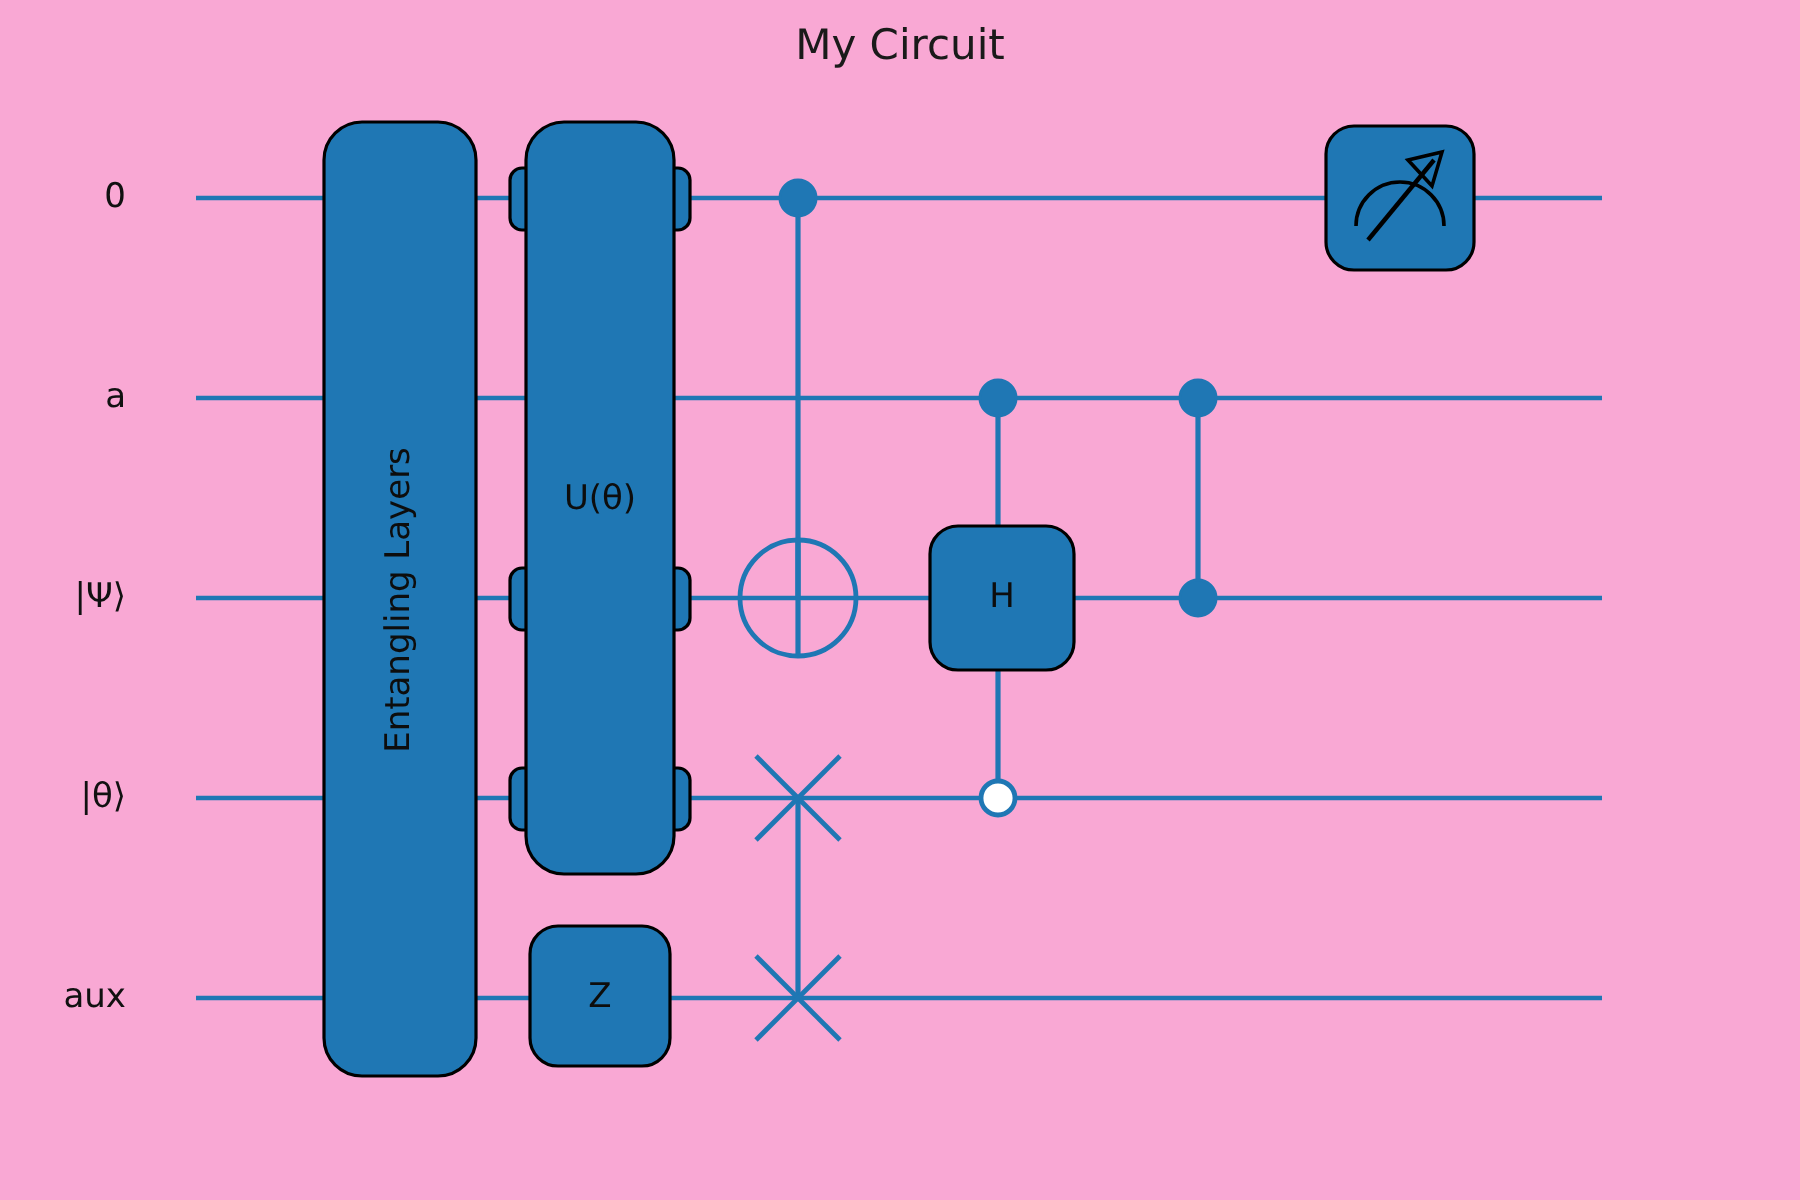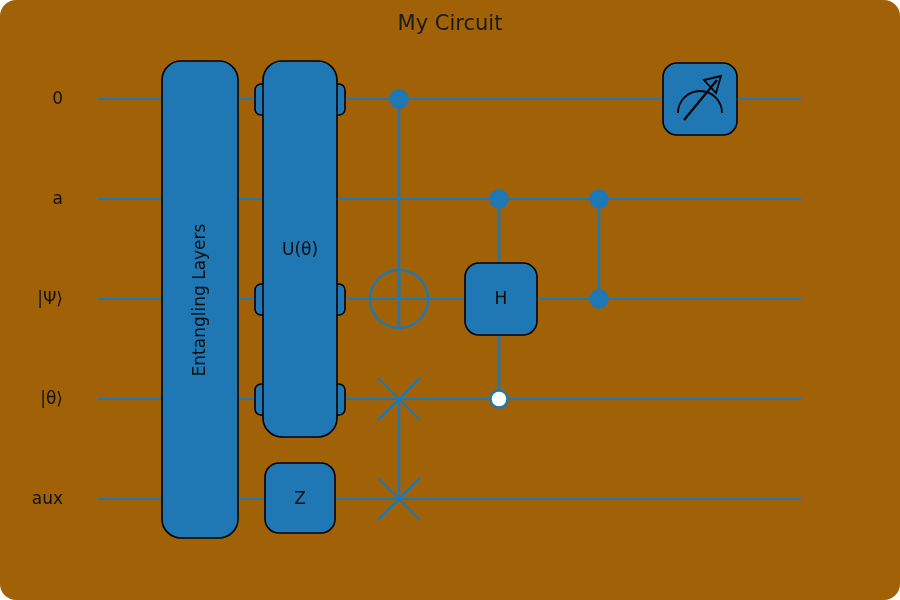--- a/index.html
+++ b/index.html
@@ -4,24 +4,23 @@
 <style>
   html, body {
     margin: 0;
     padding: 0;
     background: #ffffff;
   }
   #canvas {
     position: relative;
     width: 900px;
     height: 600px;
-    background: #a16207;
+    background: #f9a8d4;
     font-family: "DejaVu Sans", sans-serif;
     overflow: hidden;
-    border-radius: 16px;
   }
   #circuit-svg {
     position: absolute;
     left: 0;
     top: 0;
     width: 900px;
     height: 600px;
   }
   .title-text {
     font-size: 21px;

